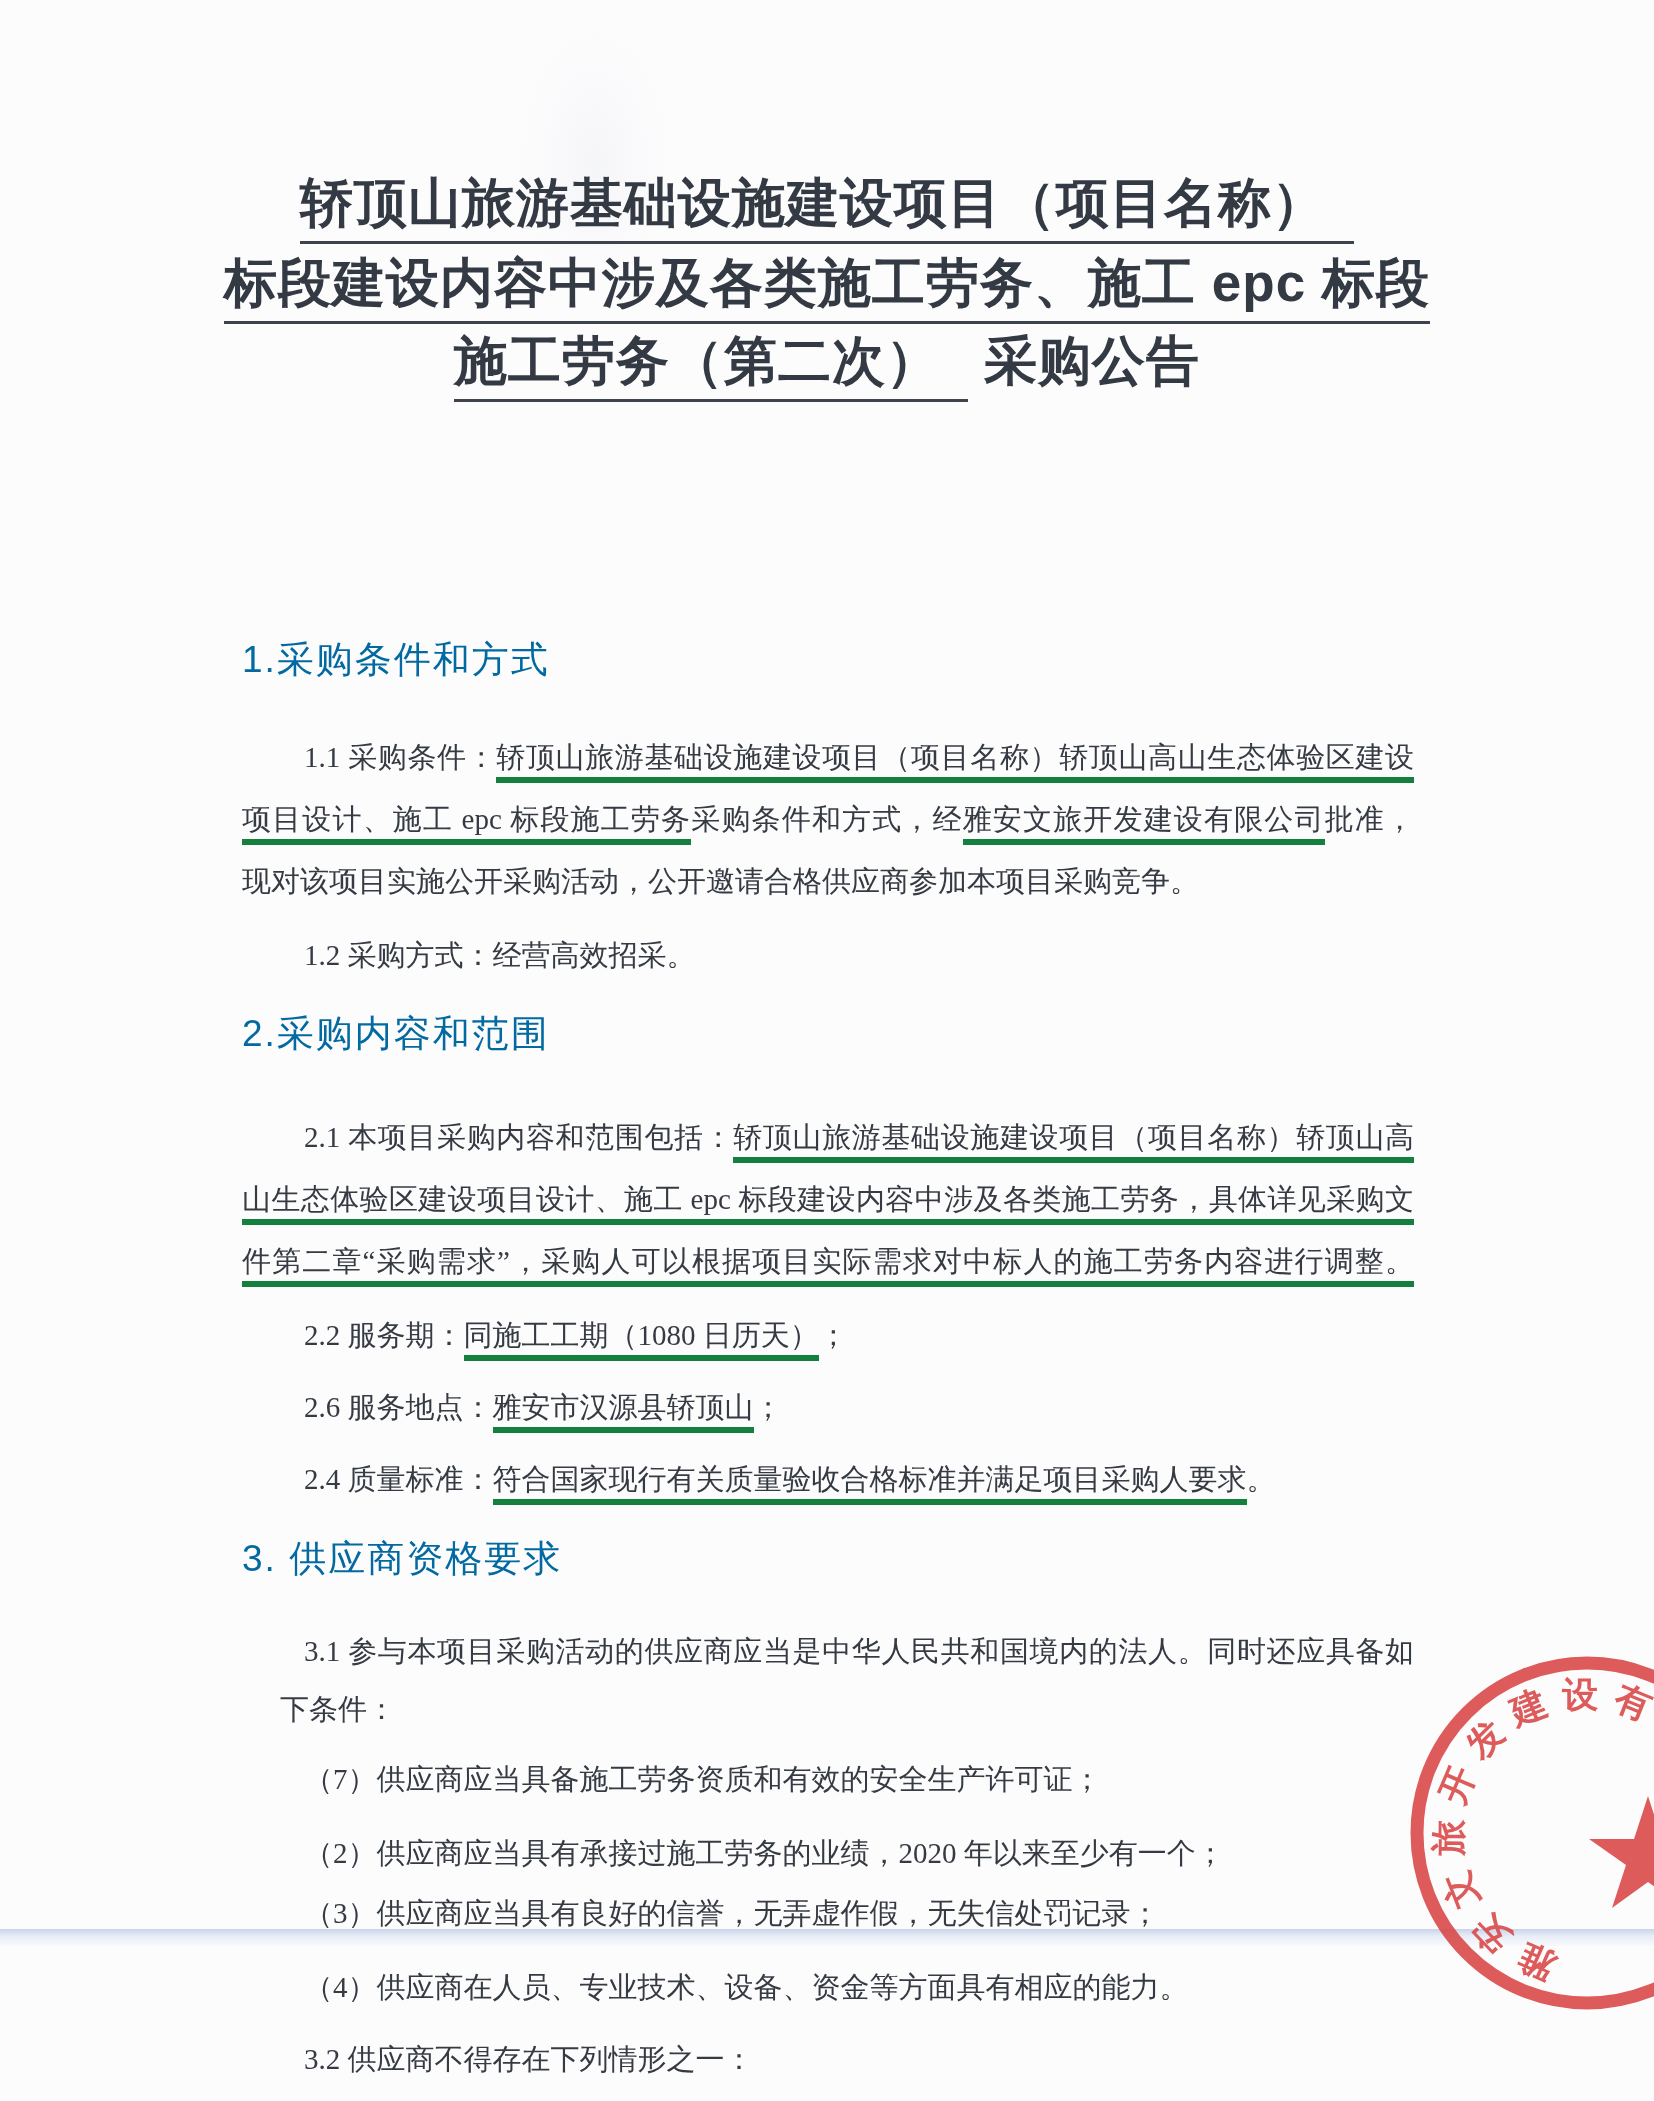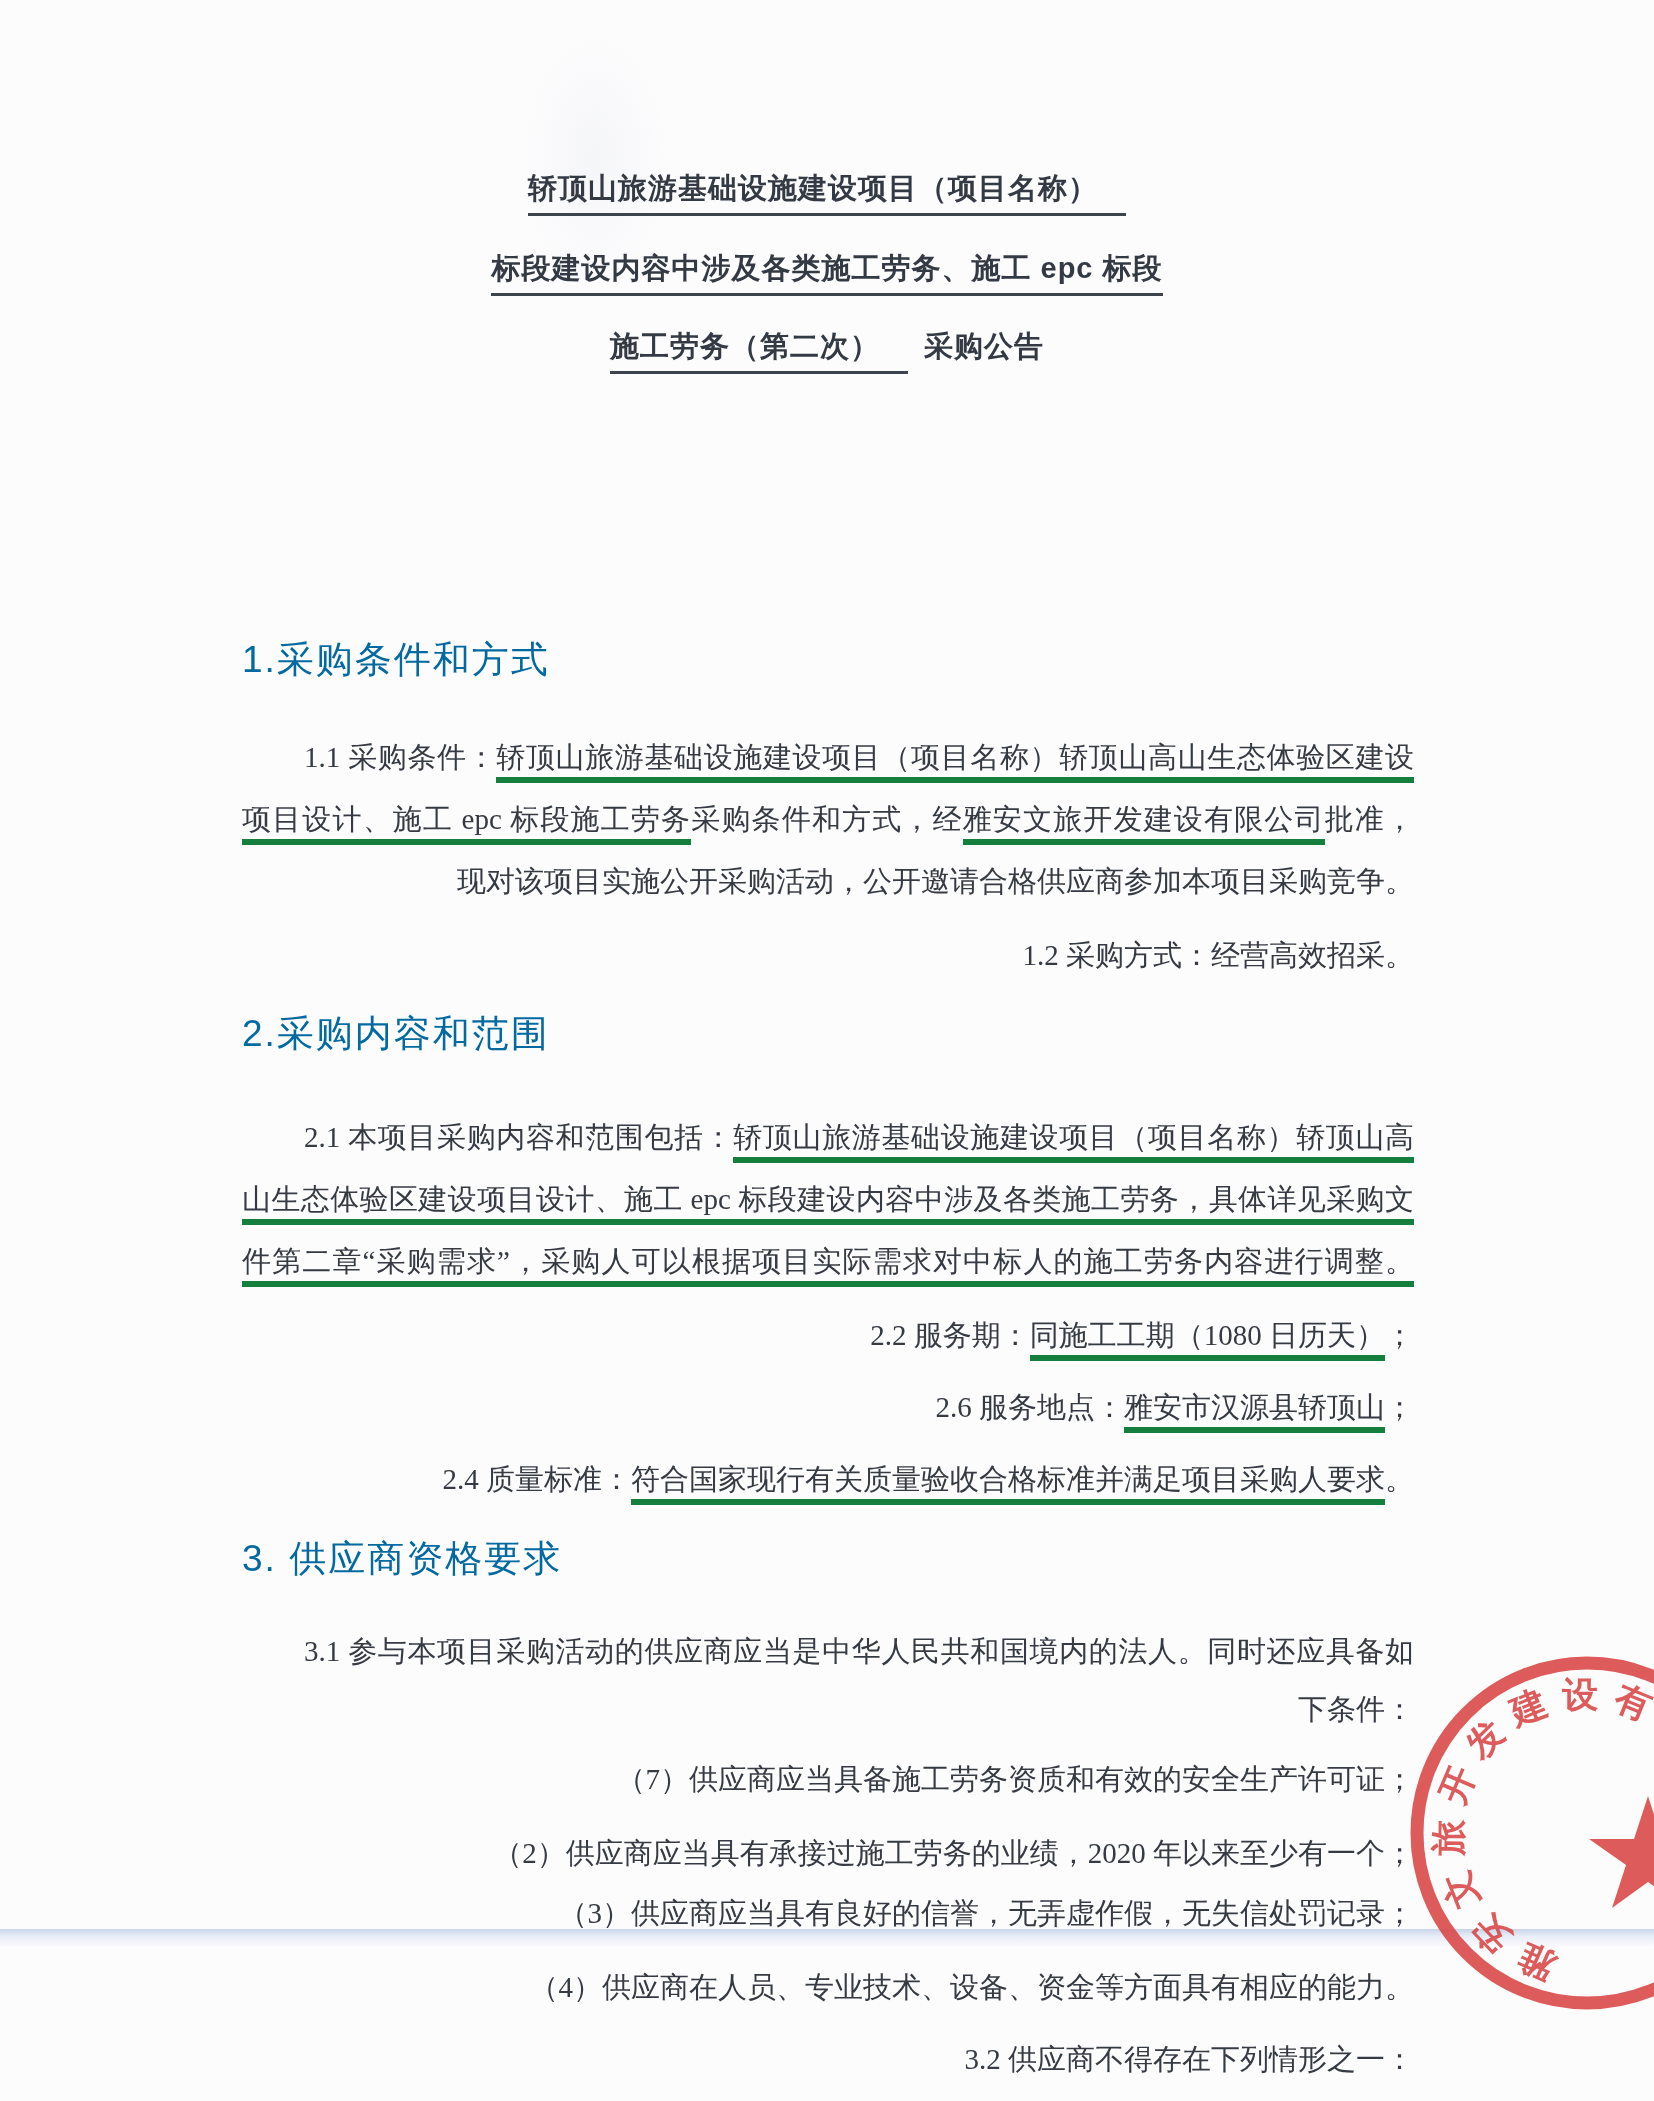--- a/index.html
+++ b/index.html
@@ -10,21 +10,21 @@
     background:#fcfcfd;
     overflow:hidden;
     font-family:"Liberation Serif",serif;
   }
   
   .t{
     position:absolute;left:0;width:100%;
     text-align:center;
     font-family:"Liberation Sans",sans-serif;
     font-weight:700;
-    font-size:29px;line-height:1.25;
+    font-size:53px;line-height:1.25;
     color:#343a44;letter-spacing:1px;
     white-space:nowrap;
   }
   .t .u{border-bottom:3.5px solid #3e444e;padding-bottom:9px;}
   .t .u.tail-space{padding-right:28px;}
   .t .gap-after{margin-right:16px;}
   
   .h{
     position:absolute;left:242px;
     font-family:"Liberation Sans",sans-serif;
@@ -33,21 +33,21 @@
     color:#0369a1;letter-spacing:2px;
     white-space:nowrap;
   }
   
   .para{
     position:absolute;left:242px;width:1172px;
     font-size:29px;line-height:62px;
     color:#363b43;
   }
   .para.tight{line-height:58px;}
-  .line{min-height:1em;text-align:right;}
+  .line{min-height:1em;}
   .j{text-align:justify;text-align-last:justify;text-justify:inter-ideograph;}
   .ind{text-indent:62px;}
   .ind2{padding-left:38px;}
   .u{border-bottom:6px solid #15803d;padding-bottom:4px;}
   
   .blue-band{
     position:absolute;left:0;top:1929px;width:100%;height:17px;
     background:linear-gradient(180deg,rgba(148,173,214,0.50) 0%,rgba(196,211,236,0.38) 40%,rgba(232,239,249,0.18) 100%);
     pointer-events:none;
   }

